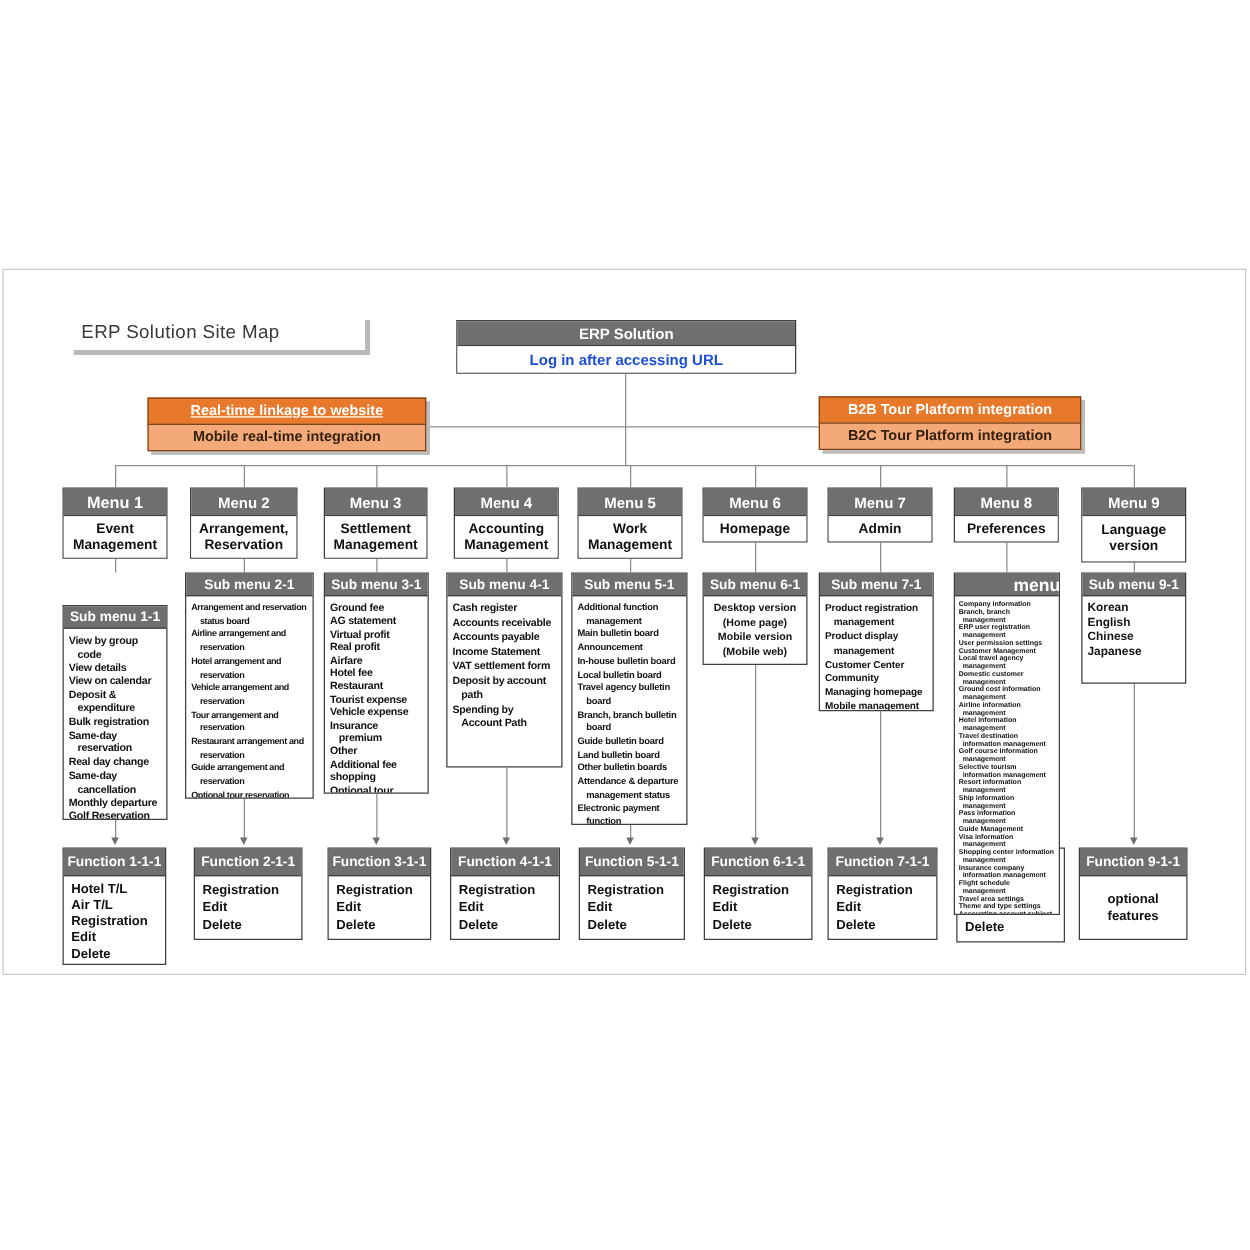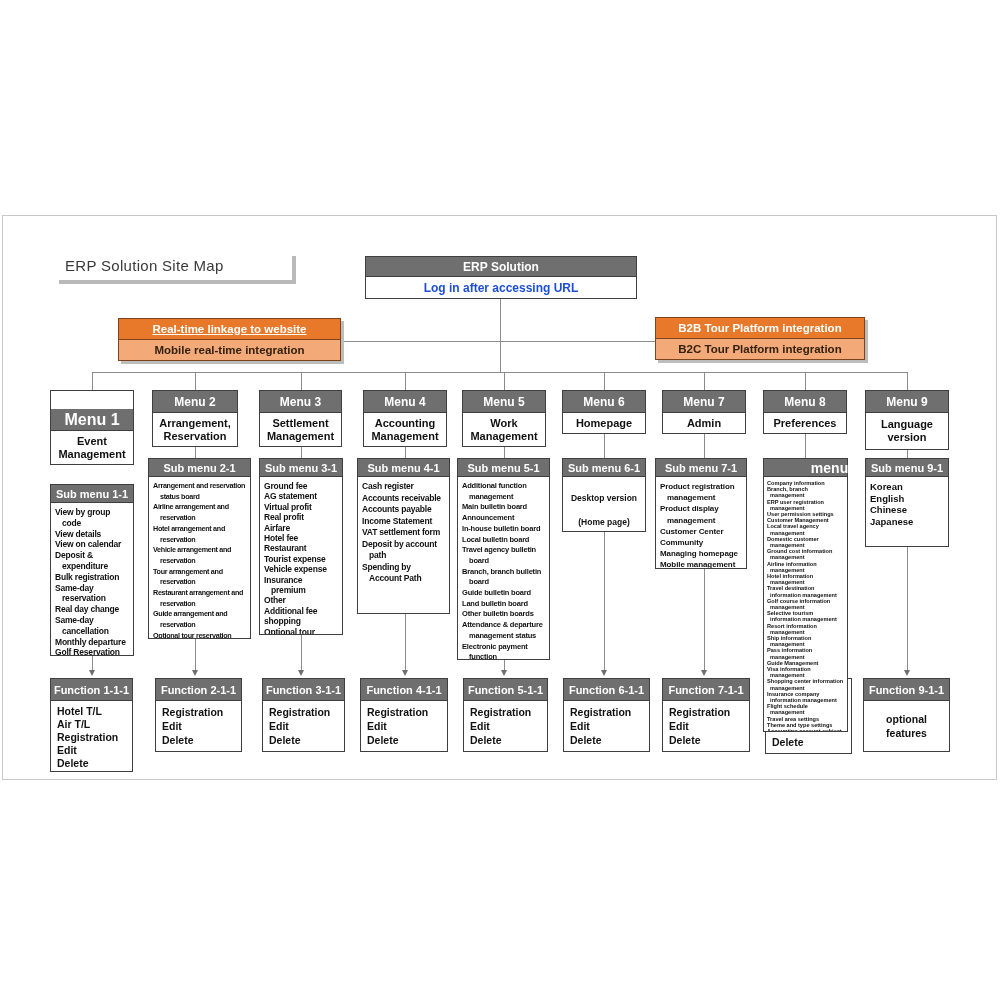--- a/index.html
+++ b/index.html
@@ -27,21 +27,21 @@
     border-bottom: 1px solid #3f3f3f; display: flex; align-items: center; justify-content: center;
   }
   .bd { background: #fff; }
   .menu-bd {
     display: flex; align-items: center; justify-content: center; text-align: center;
     font-weight: 700; font-size: 11px; line-height: 1.15; padding: 2px;
   }
   .sub-bd { padding: 4px 4px 2px 4px; font-weight: 700; overflow: hidden; }
   .sub-bd .item { padding-left: 7px; text-indent: -7px; }
   .sub-bd.center { text-align: center; }
-  .sub-bd.center .item { padding-left: 0; text-indent: 0; margin-top: 12px; }
+  .sub-bd.center .item { padding-left: 0; text-indent: 0; }
   .fn-bd { padding: 4px 6px; font-weight: 700; font-size: 10.5px; line-height: 14px; }
   .fn-bd.center { display: flex; align-items: center; justify-content: center; text-align: center; padding: 2px 8px; }
   .line { position: absolute; background: #8c8c8c; z-index: 1; }
   .arrowhead {
     position: absolute; width: 0; height: 0; z-index: 1;
     border-left: 3.5px solid transparent; border-right: 3.5px solid transparent;
     border-top: 6px solid #6e6e6e;
   }
   .opair { position: absolute; box-shadow: 3px 3px 0 #bdbdbd; z-index: 4; }
   .ob {
@@ -82,21 +82,21 @@
     <div class="ob light" style="background: rgb(244, 170, 120);">B2C Tour Platform integration</div>
   </div>
 
   <div class="line" style="left:500px;top:298px;width:1px;height:74px;"></div>
   <div class="line" style="left:341px;top:341px;width:314px;height:1px;"></div>
   <div class="line" style="left:92px;top:372px;width:815px;height:1px;"></div>
 
   <div id="columns">
       <div class="line" style="left: 92px; top: 372px; width: 1px; height: 18px;"></div>
       <div class="node" style="left: 50px; top: 390px; width: 84px;">
-        <div class="hdr" style="height: 22px; font-size: 16px; margin-top: 18px;">Menu 1</div>
+        <div class="hdr" style="height: 22px; font-size: 13px;">Menu 1</div>
         <div class="bd menu-bd" style="height: 33px;">Event Management</div>
       </div>
       <div class="line" style="left: 92px; top: 446px; width: 1px; height: 12px;"></div>
       <div class="node" style="left: 50px; top: 484px; width: 84px;">
         <div class="hdr" style="height: 18px; font-size: 11px;">Sub menu 1-1</div>
         <div class="sub-bd" style="height: 152px; font-size: 8.5px; line-height: 10.8px; letter-spacing: -0.2px;">
           <div class="item">View by group code</div>
           <div class="item">View details</div>
           <div class="item">View on calendar</div>
           <div class="item">Deposit &amp; expenditure</div>

